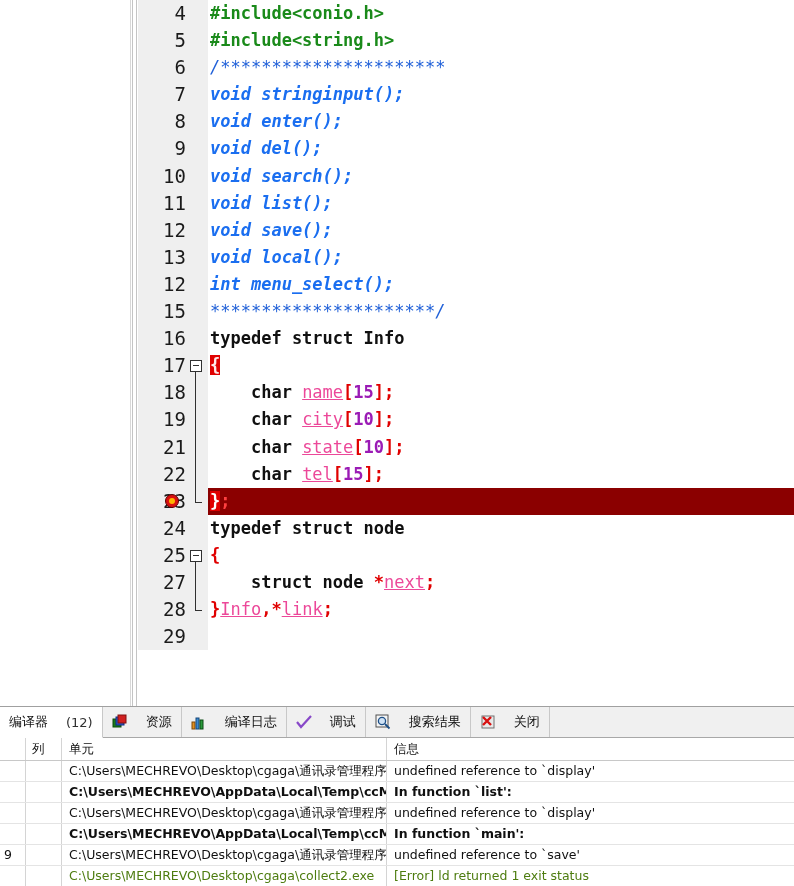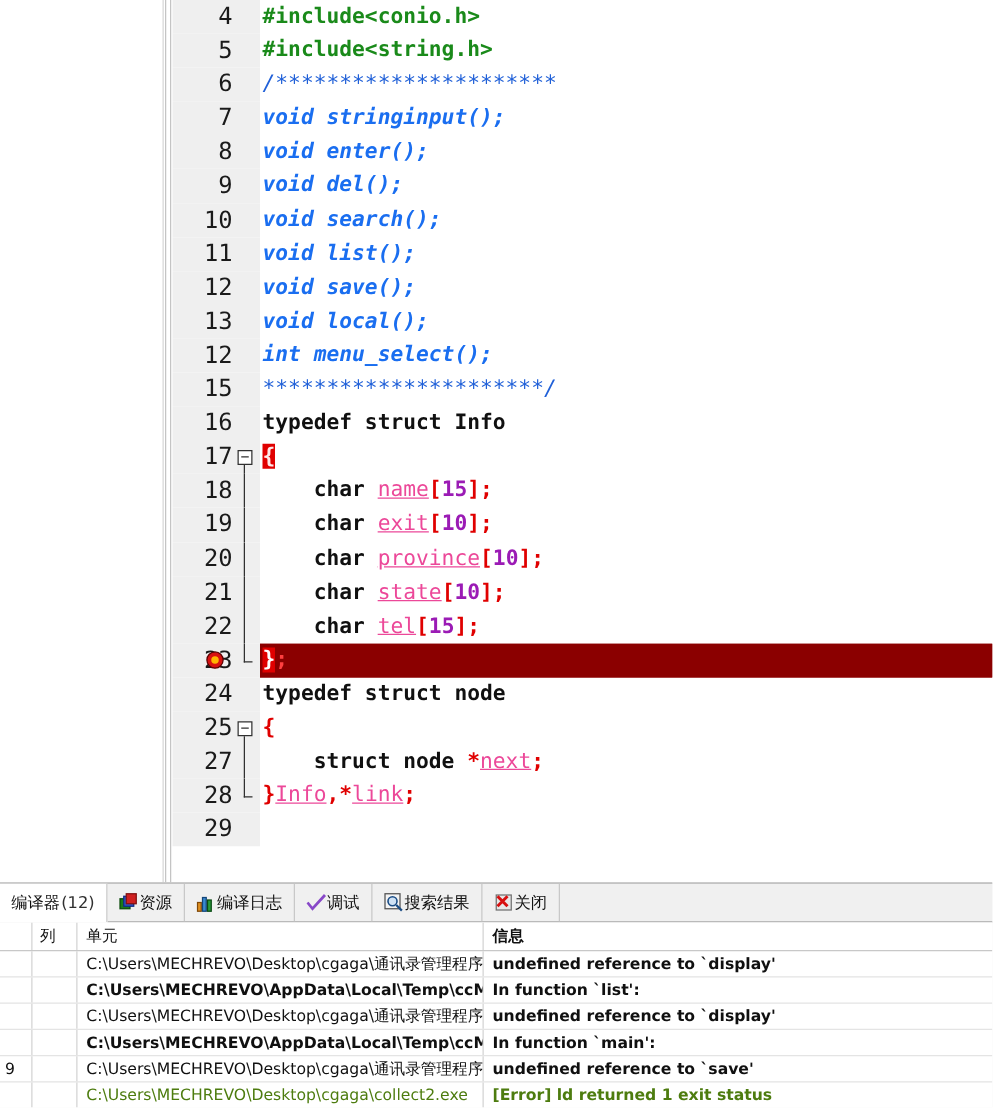--- a/index.html
+++ b/index.html
@@ -227,21 +227,21 @@
     height: 30px;
     background: #f0f0f0;
     border-bottom: 1px solid #a8a8a8;
     display: flex;
     align-items: stretch;
     font-size: 13px;
   }
   .tab {
     display: flex;
     align-items: center;
-    gap: 1px;
+    gap: 18px;
     padding: 0 9px;
     border-right: 1px solid #c8c8c8;
     color: #101010;
     cursor: default;
     white-space: nowrap;
   }
   .tab.active {
     background: #ffffff;
     border-bottom: 1px solid #ffffff;
     margin-bottom: -1px;
@@ -267,21 +267,21 @@
   }
   .row.header {
     height: 22px;
     line-height: 22px;
     background: #ffffff;
     border-bottom: 1px solid #c8c8c8;
   }
   .c-line { width: 26px; padding-left: 4px; border-right: 1px solid #d4d4d4; box-sizing: border-box; overflow: hidden; }
   .c-col  { width: 36px; padding-left: 6px; border-right: 1px solid #d4d4d4; box-sizing: border-box; overflow: hidden; }
   .c-unit { width: 325px; padding-left: 7px; border-right: 1px solid #d4d4d4; box-sizing: border-box; overflow: hidden; }
-  .c-msg  { flex: 1; padding-left: 7px; box-sizing: border-box; overflow: hidden; font-weight: bold; }
+  .c-msg  { flex: 1; padding-left: 7px; box-sizing: border-box; overflow: hidden; }
   .row.bold .c-unit, .row.bold .c-msg { font-weight: bold; }
   .row.error .c-unit, .row.error .c-msg, .row.error .c-line { color: #4d7c0f; }
 </style>
 </head>
 <body>
 
 <div id="app">
 
   <div class="editor">
 
@@ -298,22 +298,21 @@
           <div class="line"><div class="gutter">9</div><div class="code"><span class="t-kwt">void del();</span></div></div>
           <div class="line"><div class="gutter">10</div><div class="code"><span class="t-kwt">void search();</span></div></div>
           <div class="line"><div class="gutter">11</div><div class="code"><span class="t-kwt">void list();</span></div></div>
           <div class="line"><div class="gutter">12</div><div class="code"><span class="t-kwt">void save();</span></div></div>
           <div class="line"><div class="gutter">13</div><div class="code"><span class="t-kwt">void local();</span></div></div>
           <div class="line"><div class="gutter">12</div><div class="code"><span class="t-kwt">int menu_select();</span></div></div>
           <div class="line"><div class="gutter">15</div><div class="code"><span class="t-com">**********************/</span></div></div>
           <div class="line"><div class="gutter">16</div><div class="code"><span class="t-kw">typedef struct Info</span></div></div>
           <div class="line"><div class="gutter">17</div><div class="fold"><div class="fold-box"></div><div class="fold-line from-box"></div></div><div class="code"><span class="t-brace-hl">{</span></div></div>
           <div class="line"><div class="gutter">18</div><div class="fold"><div class="fold-line"></div></div><div class="code"><span class="t-kw">    char </span><span class="t-id">name</span><span class="t-punc">[</span><span class="t-num">15</span><span class="t-punc">];</span></div></div>
-          <div class="line"><div class="gutter">19</div><div class="fold"><div class="fold-line"></div></div><div class="code"><span class="t-kw">    char </span><span class="t-id">exit</span><span class="t-punc">[</span><span class="t-num">10</span><span class="t-punc">];</span></div></div>
-          <div class="line"><div class="gutter">20</div><div class="fold"><div class="fold-line"></div></div><div class="code"><span class="t-kw">    char </span><span class="t-id">province</span><span class="t-punc">[</span><span class="t-num">10</span><span class="t-punc">];</span></div></div>
+          <div class="line"><div class="gutter">19</div><div class="fold"><div class="fold-line"></div></div><div class="code"><span class="t-kw">    char </span><span class="t-id">city</span><span class="t-punc">[</span><span class="t-num">10</span><span class="t-punc">];</span></div></div>
           <div class="line"><div class="gutter">21</div><div class="fold"><div class="fold-line"></div></div><div class="code"><span class="t-kw">    char </span><span class="t-id">state</span><span class="t-punc">[</span><span class="t-num">10</span><span class="t-punc">];</span></div></div>
           <div class="line"><div class="gutter">22</div><div class="fold"><div class="fold-line"></div></div><div class="code"><span class="t-kw">    char </span><span class="t-id">tel</span><span class="t-punc">[</span><span class="t-num">15</span><span class="t-punc">];</span></div></div>
           <div class="line errline"><div class="errband"></div><div class="gutter">23</div><div class="err-icon"></div><div class="fold"><div class="fold-foot"></div></div><div class="code"><span class="t-brace-hl-dark">}</span><span class="t-punc-on-err">;</span></div></div>
           <div class="line"><div class="gutter">24</div><div class="code"><span class="t-kw">typedef struct node</span></div></div>
           <div class="line"><div class="gutter">25</div><div class="fold"><div class="fold-box"></div><div class="fold-line from-box"></div></div><div class="code"><span class="t-punc">{</span></div></div>
           <div class="line"><div class="gutter">27</div><div class="fold"><div class="fold-line"></div></div><div class="code"><span class="t-kw">    struct node </span><span class="t-punc">*</span><span class="t-id">next</span><span class="t-punc">;</span></div></div>
           <div class="line"><div class="gutter">28</div><div class="fold"><div class="fold-foot"></div></div><div class="code"><span class="t-punc">}</span><span class="t-id">Info</span><span class="t-punc">,*</span><span class="t-id">link</span><span class="t-punc">;</span></div></div>
           <div class="line"><div class="gutter">29</div><div class="code"><span class="t-id"></span></div></div>
         </div>
     </div>

